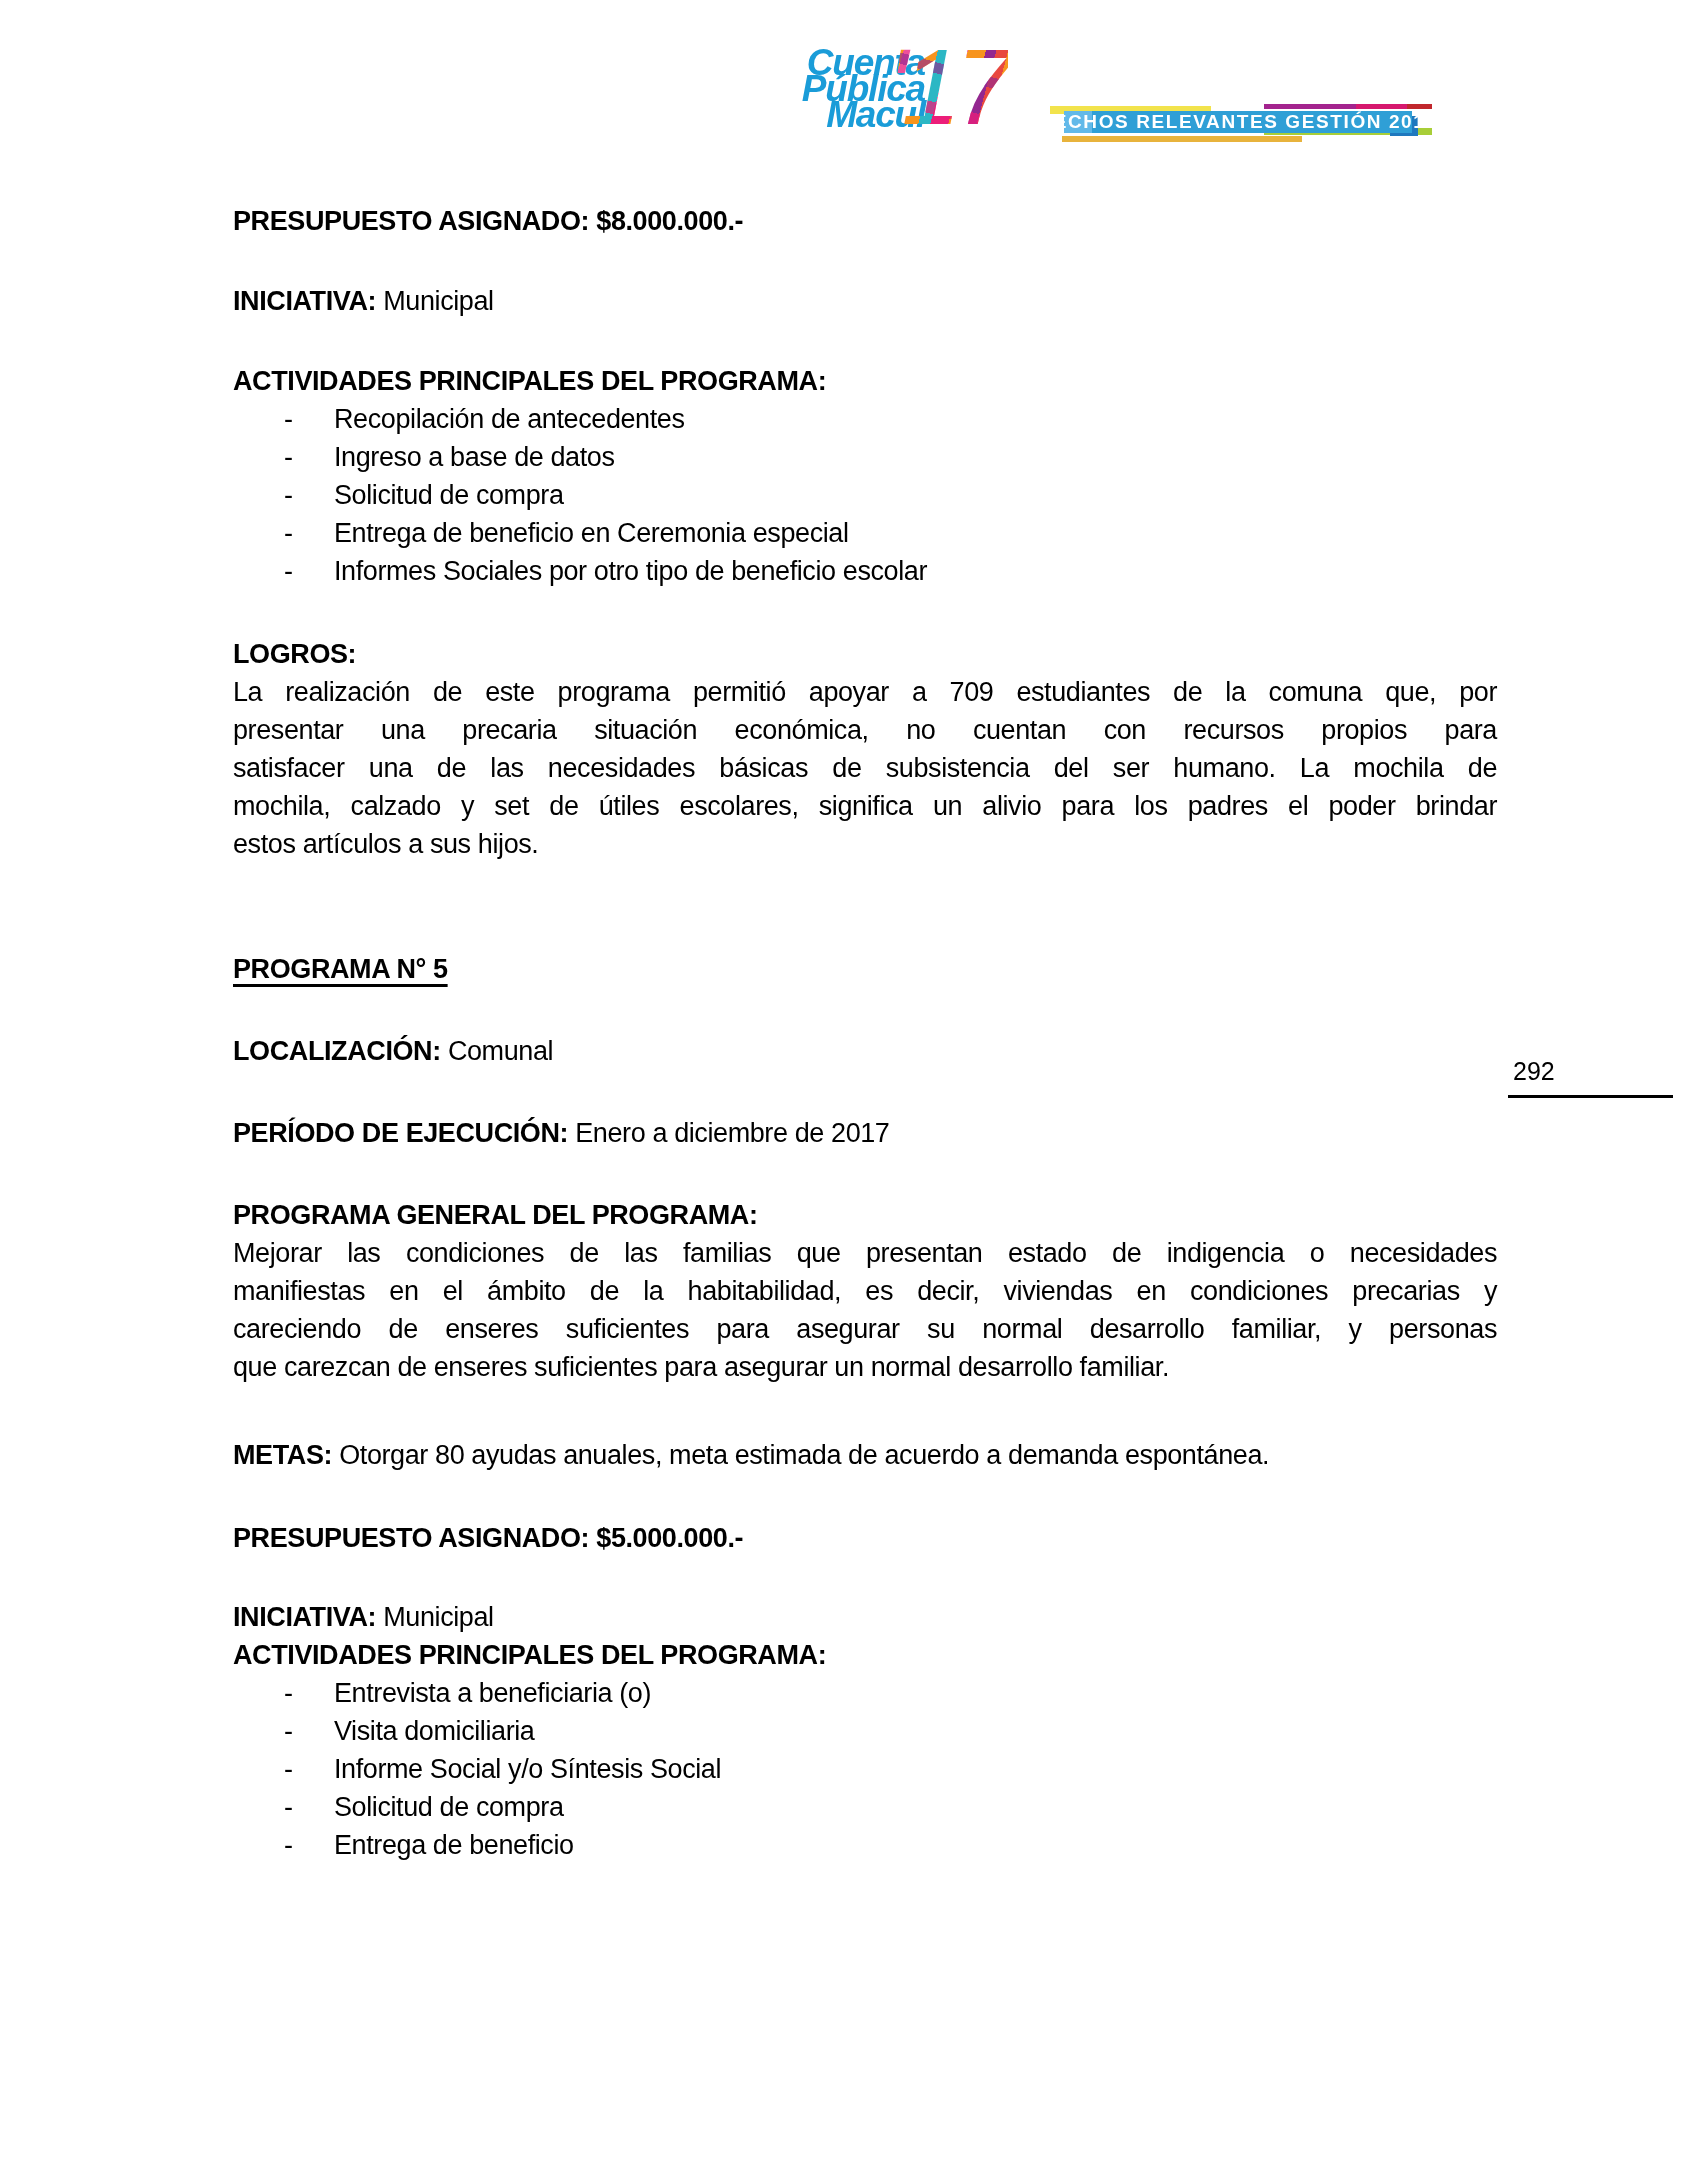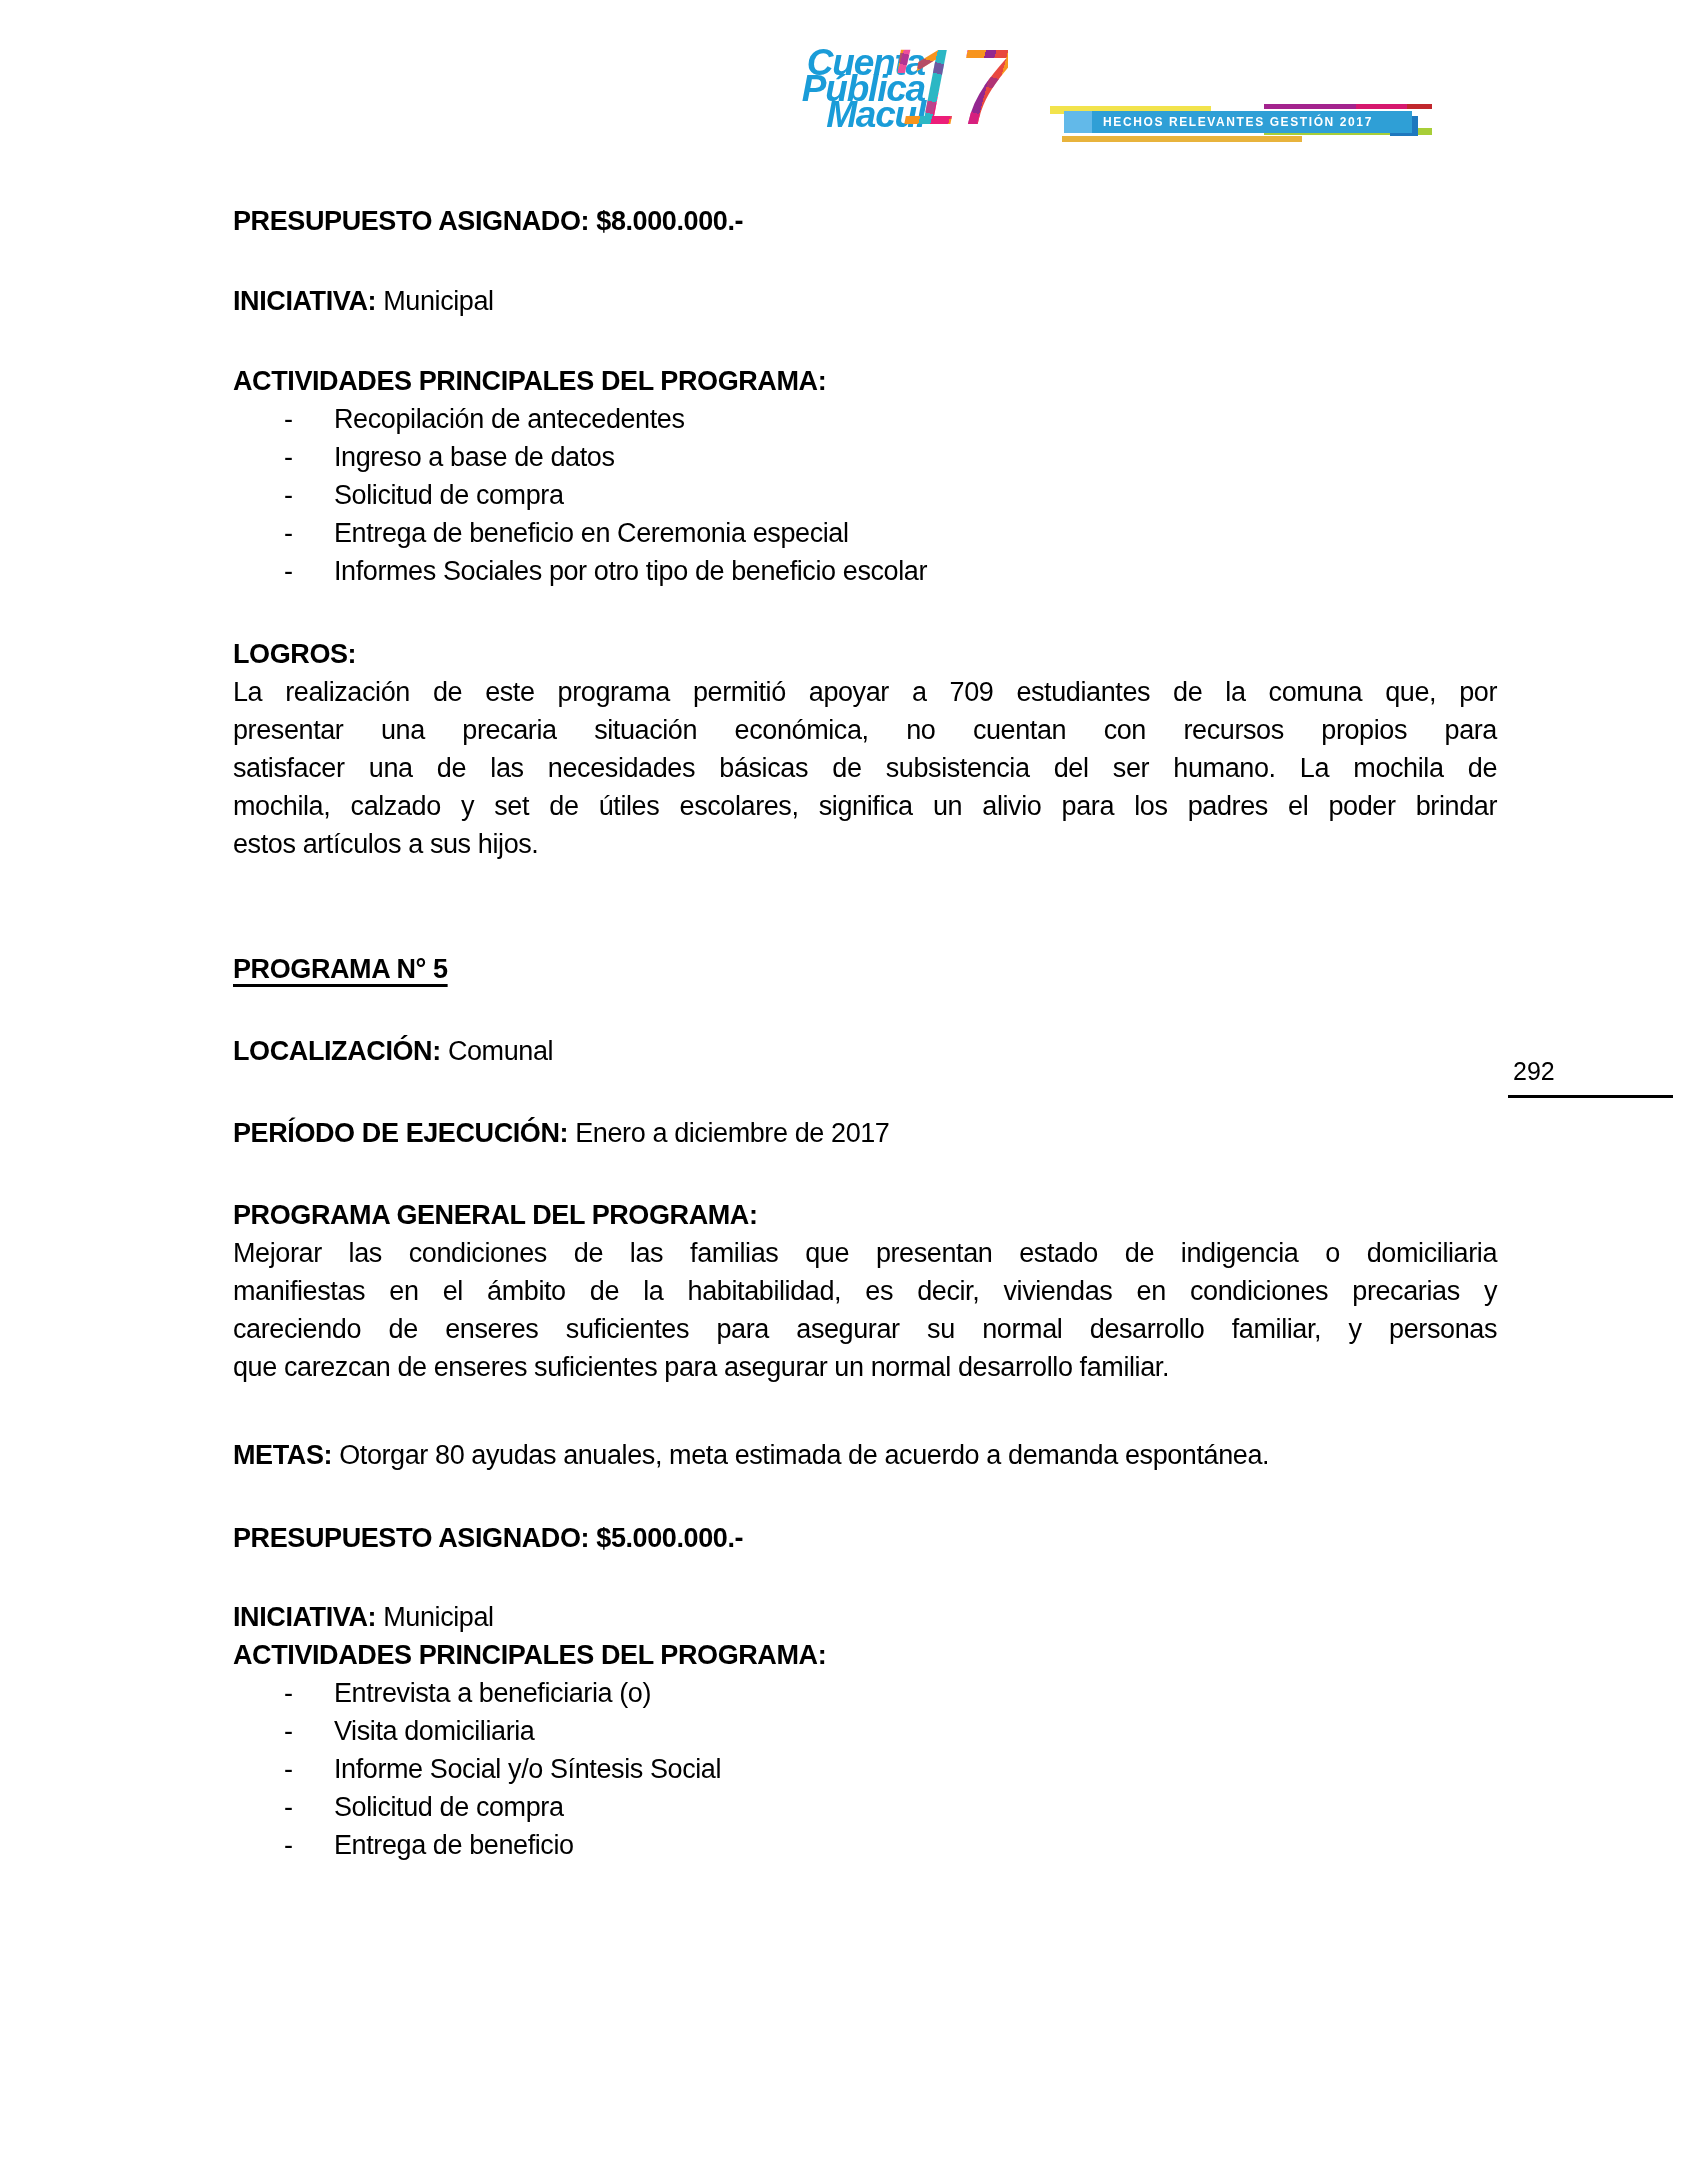--- a/index.html
+++ b/index.html
@@ -46,21 +46,21 @@
   .patch-darkblue{left:346px;top:17px;width:28px;height:20px;background:#1F78BE;}
   .banner-bar{
     position:absolute;z-index:2;left:20px;top:12px;width:348px;height:22px;
     background:#2F9FD6;display:flex;align-items:center;justify-content:center;
   }
   .banner-bar .light-end{
     position:absolute;left:0;top:0;width:28px;height:100%;background:#62B9E9;
   }
   .banner-label{
     position:relative;z-index:3;
-    color:#ffffff;font-weight:bold;font-size:12px;letter-spacing:1.6px;
+    color:#ffffff;font-weight:bold;font-size:19px;letter-spacing:1.6px;
     white-space:nowrap;
   }
 
   
   .page-number{position:absolute;left:1513px;top:1057px;font-size:25px;letter-spacing:0;}
   .page-number-rule{position:absolute;left:1508px;top:1095px;width:165px;height:3px;background:#000;}
 
   
   .content{
     position:absolute;left:233px;top:202px;width:1264px;
@@ -173,21 +173,21 @@
       <span class="b">LOCALIZACIÓN:</span><span>&nbsp;</span><span>Comunal</span>
     </div>
 
     <div class="line mt44">
       <span class="b">PERÍODO DE EJECUCIÓN:</span><span>&nbsp;</span><span>Enero a diciembre de 2017</span>
     </div>
 
     <div class="line b mt44">PROGRAMA GENERAL DEL PROGRAMA:</div>
     <div>
 
-        <div class="jline">Mejorar las condiciones de las familias que presentan estado de indigencia o domiciliaria</div>
+        <div class="jline">Mejorar las condiciones de las familias que presentan estado de indigencia o necesidades</div>
 
         <div class="jline">manifiestas en el ámbito de la habitabilidad, es decir, viviendas en condiciones precarias y</div>
 
         <div class="jline">careciendo de enseres suficientes para asegurar su normal desarrollo familiar, y personas</div>
 
         <div class="jline">que carezcan de enseres suficientes para asegurar un normal desarrollo familiar.</div>
       </div>
 
     <div class="line mt50">
       <span class="b">METAS:</span><span>&nbsp;</span><span>Otorgar 80 ayudas anuales, meta estimada de acuerdo a demanda espontánea.</span>

